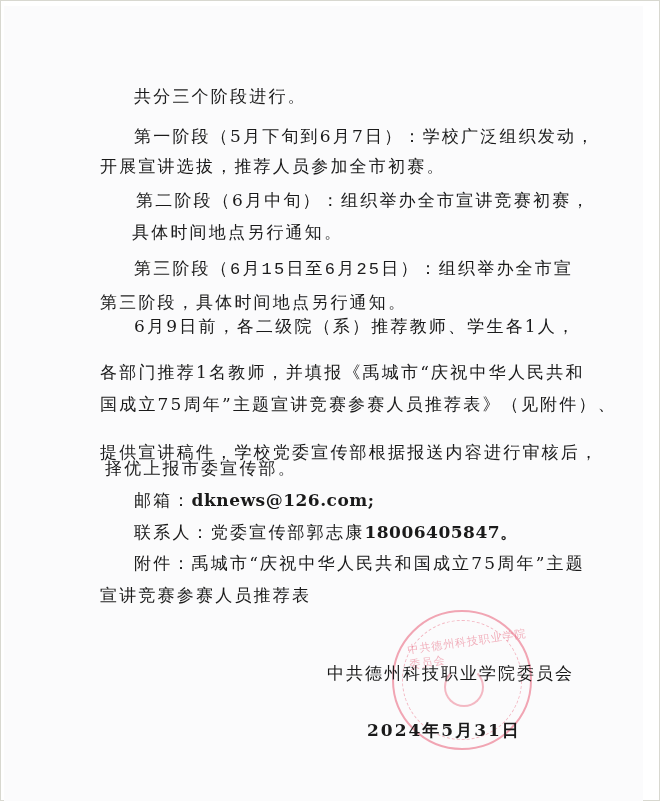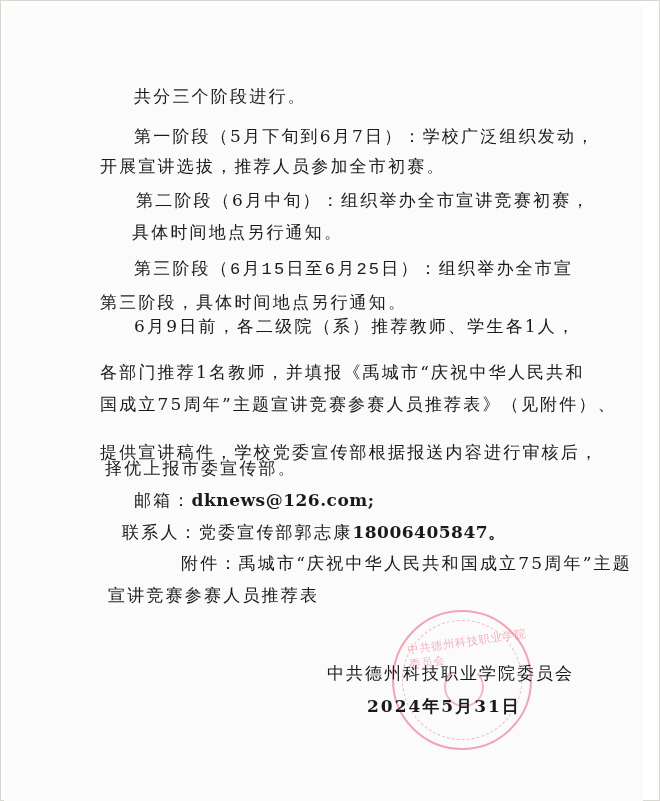--- a/index.html
+++ b/index.html
@@ -66,27 +66,27 @@
     <div class="line" style="left: 134px; top: 316px;">6月9日前，各二级院（系）推荐教师、学生各1人，</div>
     <div class="line" style="left: 100px; top: 362px;">各部门推荐1名教师，并填报《禹城市“庆祝中华人民共和</div>
     <div class="line" style="left: 100px; top: 394px;">国成立75周年”主题宣讲竞赛参赛人员推荐表》（见附件）、</div>
     <div class="line" style="left: 100px; top: 426px; margin-top: 16px;">提供宣讲稿件，学校党委宣传部根据报送内容进行审核后，</div>
     <div class="line" style="left: 105px; top: 458px;">择优上报市委宣传部。</div>
   </div>
 
 <div class="line" style="left:134px; top:490px;">
   <span>邮箱：</span><span class="bold" style="letter-spacing:0.5px;">dknews@126.com;</span>
 </div>
-<div class="line" style="left:122px; top:522px;">
+<div class="line" style="left:134px; top:522px;">
   <span>联系人：</span><span>党委宣传部郭志康</span><span class="bold" style="letter-spacing:0.5px;">18006405847。</span>
 </div>
 
-<div class="line" style="left:134px; top:553px;margin-left:47px;">附件：禹城市“庆祝中华人民共和国成立75周年”主题</div>
-<div class="line" style="left:100px; top:585px;margin-left:8px;">宣讲竞赛参赛人员推荐表</div>
+<div class="line" style="left:134px; top:553px;">附件：禹城市“庆祝中华人民共和国成立75周年”主题</div>
+<div class="line" style="left:100px; top:585px;">宣讲竞赛参赛人员推荐表</div>
 
 <div class="seal">
   <div class="seal-inner"></div>
   <div class="seal-text" style="font-size:11px; left:14px; top:22px;">中共德州科技职业学院委员会</div>
   <div class="seal-emblem"></div>
 </div>
 
 <div class="sig" style="left:327px; top:662px;">中共德州科技职业学院委员会</div>
-<div class="sig bold" style="left:367px; top:695px;">2024年5月31日</div>
+<div class="sig bold" style="left:367px; top:719px;">2024年5月31日</div>
 
 </body></html>

